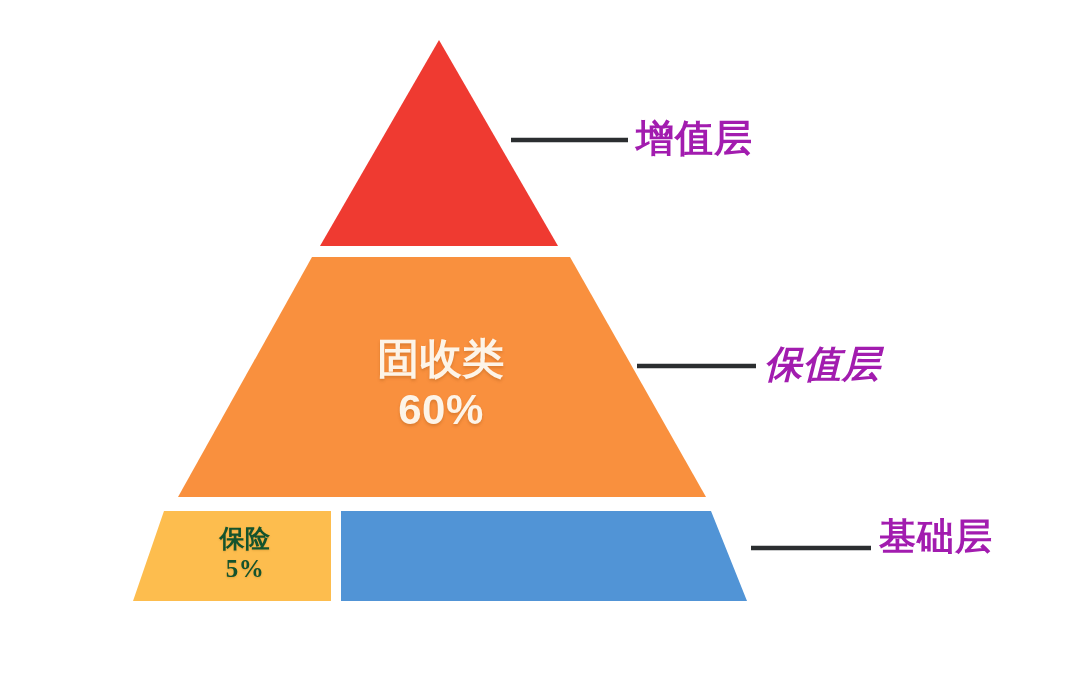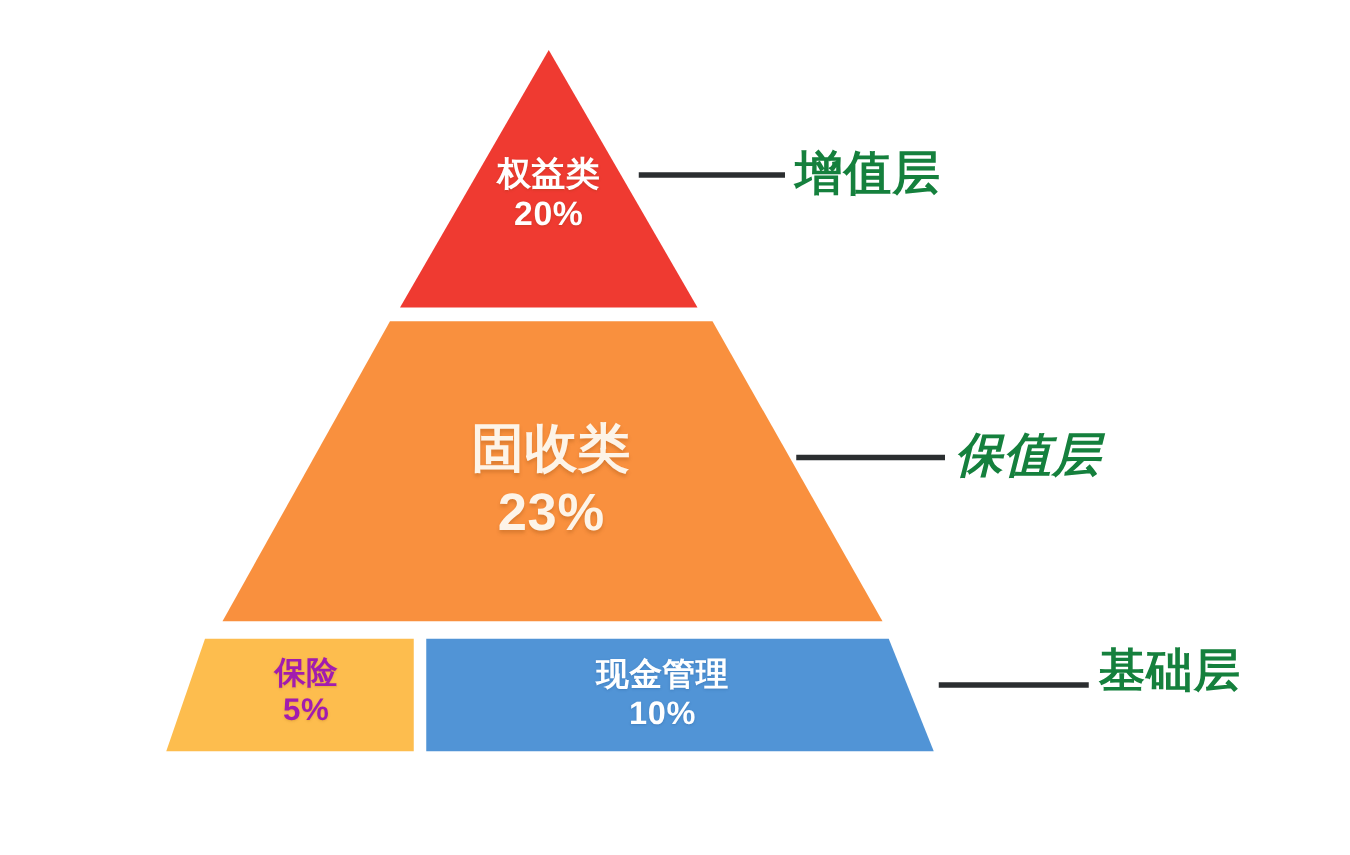--- a/index.html
+++ b/index.html
@@ -61,39 +61,40 @@
     text-shadow: 0 2px 3px rgba(150,75,15,0.30);
     text-align: center;
   }
   #tier-mid-text .t-val { font-size: 42px; }
 
   #tier-ins-text {
     left: 165px;
     top: 524px;
     width: 160px;
     font-size: 25px;
-    color: #a21caf;
+    color: #14532d;
     text-shadow: 0 1px 2px rgba(170,110,20,0.30);
+    font-family: Liberation Serif, serif;
   }
   #tier-ins-text .t-val { font-size: 25px; }
 
   #tier-cash-text {
     left: 415px;
     top: 524px;
     width: 230px;
     font-size: 26px;
     color: #ffffff;
     text-shadow: 0 1px 2px rgba(30,80,140,0.30);
   }
   #tier-cash-text .t-val { font-size: 26px; }
 
   
   .callout {
     position: absolute;
-    color: #15803d;
+    color: #a21caf;
     font-weight: bold;
     letter-spacing: 1px;
     white-space: nowrap;
     user-select: none;
   }
   #callout-top  { left: 636px; top: 113px; font-size: 38px; }
   #callout-mid  { left: 764px; top: 339px; font-size: 38px; font-style: italic; }
   #callout-base { left: 879px; top: 512px; font-size: 37px; }
 </style>
 </head>
@@ -109,37 +110,29 @@
 
     <polygon points="164,511 331,511 331,601 133,601" fill="#fdbd4e"></polygon>
 
     <polygon points="341,511 711,511 747,601 341,601" fill="#5194d6"></polygon>
 
     <line x1="511" y1="140" x2="628" y2="140" stroke="#2b2e30" stroke-width="4.5" stroke-linecap="butt"></line>
     <line x1="637" y1="366" x2="756" y2="366" stroke="#2b2e30" stroke-width="4.5" stroke-linecap="butt"></line>
     <line x1="751" y1="548" x2="871" y2="548" stroke="#2b2e30" stroke-width="4.5" stroke-linecap="butt"></line>
   </svg>
 
-  <div class="tier-text" id="tier-top-text">
-    <span class="t-name">权益类</span>
-    <span class="t-val">20%</span>
-  </div>
 
   <div class="tier-text" id="tier-mid-text">
     <span class="t-name">固收类</span>
-    <span class="t-val">23%</span>
+    <span class="t-val">60%</span>
   </div>
 
   <div class="tier-text" id="tier-ins-text">
     <span class="t-name">保险</span>
     <span class="t-val">5%</span>
   </div>
 
-  <div class="tier-text" id="tier-cash-text">
-    <span class="t-name">现金管理</span>
-    <span class="t-val">10%</span>
-  </div>
 
   <div class="callout" id="callout-top">增值层</div>
   <div class="callout" id="callout-mid">保值层</div>
   <div class="callout" id="callout-base">基础层</div>
 
 </div>
 
 </body></html>

